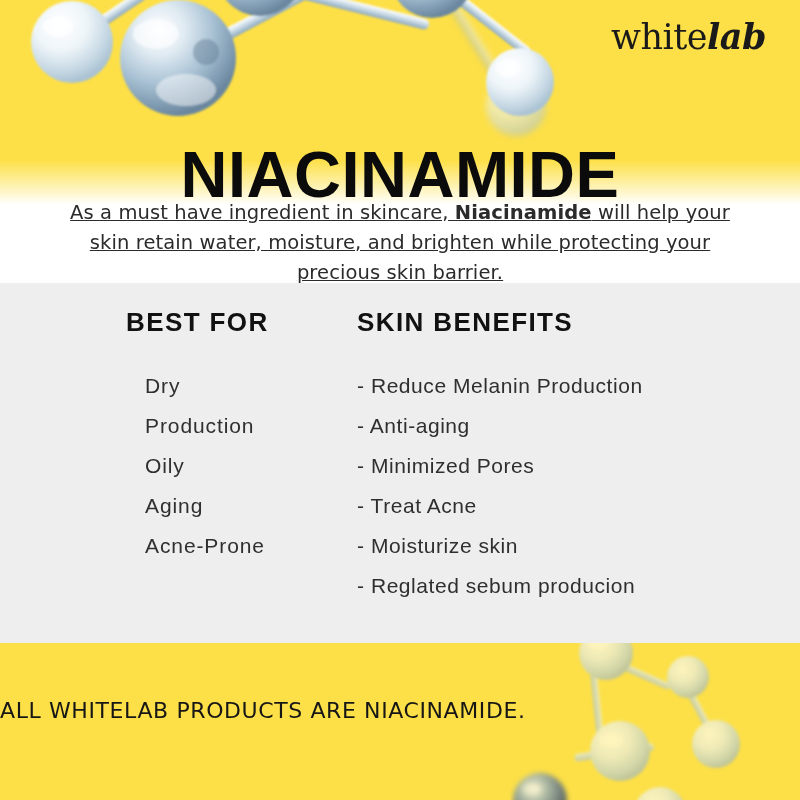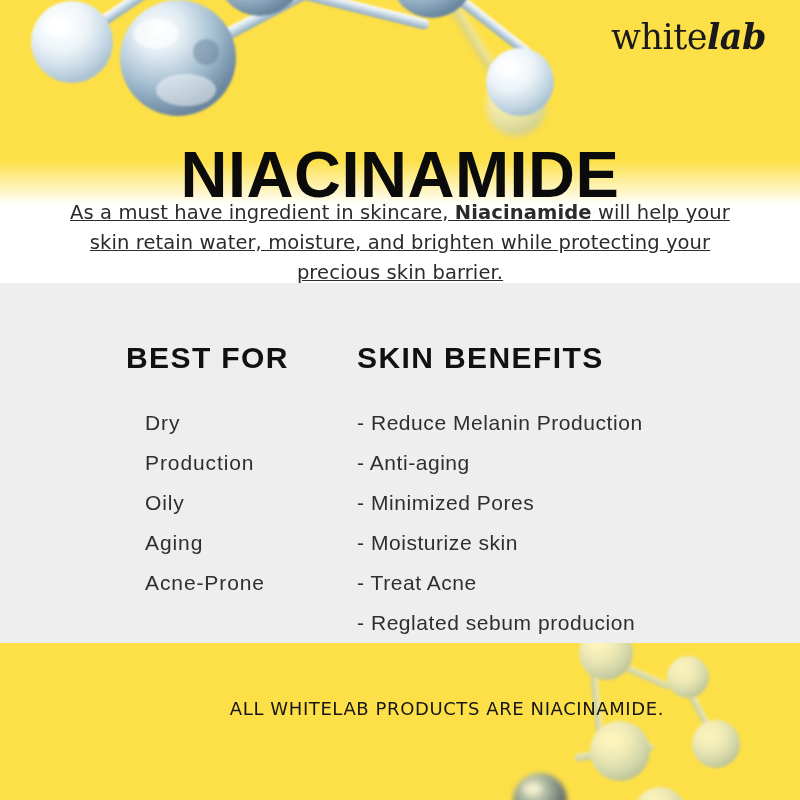--- a/index.html
+++ b/index.html
@@ -127,25 +127,25 @@
   .col {
     position: absolute;
     top: 0;
   }
   .col-best { left: 126px; width: 230px; }
   .col-benefits { left: 357px; width: 400px; }
 
   .col-heading {
     font-family: "Liberation Sans", sans-serif;
     font-weight: bold;
-    font-size: 30px;
+    font-size: 26px;
     letter-spacing: 1.4px;
     color: #111111;
     margin: 0;
-    padding-top: 58px;
+    padding-top: 24px;
   }
 
   .col-list {
     list-style: none;
     margin: 0;
     padding: 0;
   }
   .col-best .col-list { padding-top: 28px; padding-left: 19px; }
   .col-benefits .col-list { padding-top: 28px; padding-left: 0; }
 
@@ -158,24 +158,24 @@
     white-space: nowrap;
   }
   .col-benefits .col-list li { letter-spacing: 0.55px; }
 
   
   .footer-note {
     position: absolute;
     left: 0;
     top: 698px;
     width: 664px;
-    text-align: right;
+    text-align: left;
     z-index: 6;
     font-family: "DejaVu Sans", sans-serif;
-    font-size: 18px;
+    font-size: 22px;
     letter-spacing: 0.6px;
     color: #161616;
   }
 </style>
 </head>
 <body>
 
 <div id="poster">
 
   <div class="band-bottom"></div>
@@ -317,22 +317,22 @@
         <li>Acne-Prone</li>
       </ul>
     </div>
 
     <div class="col col-benefits">
       <h2 class="col-heading">SKIN BENEFITS</h2>
       <ul class="col-list">
         <li>- Reduce Melanin Production</li>
         <li>- Anti-aging</li>
         <li>- Minimized Pores</li>
+        <li>- Treat Acne</li>
         <li>- Moisturize skin</li>
-        <li>- Treat Acne</li>
         <li>- Reglated sebum producion</li>
       </ul>
     </div>
 
   </div>
 
   <div class="footer-note">ALL WHITELAB PRODUCTS ARE NIACINAMIDE.</div>
 
 </div>
 

